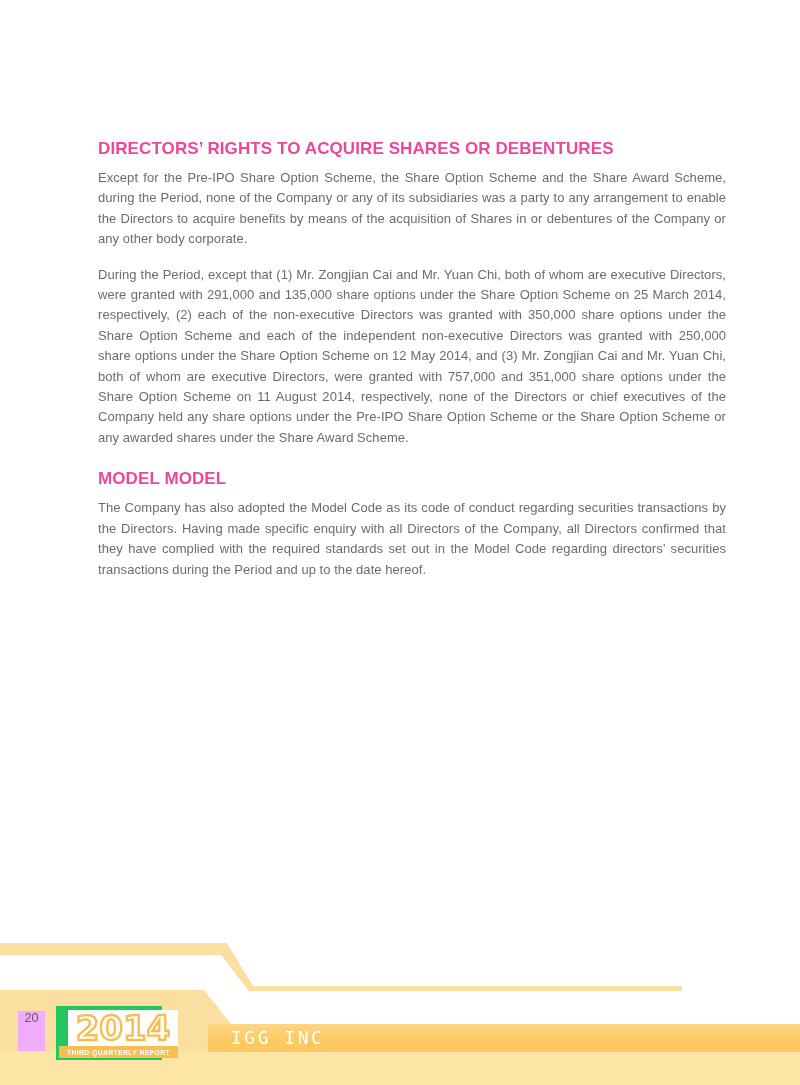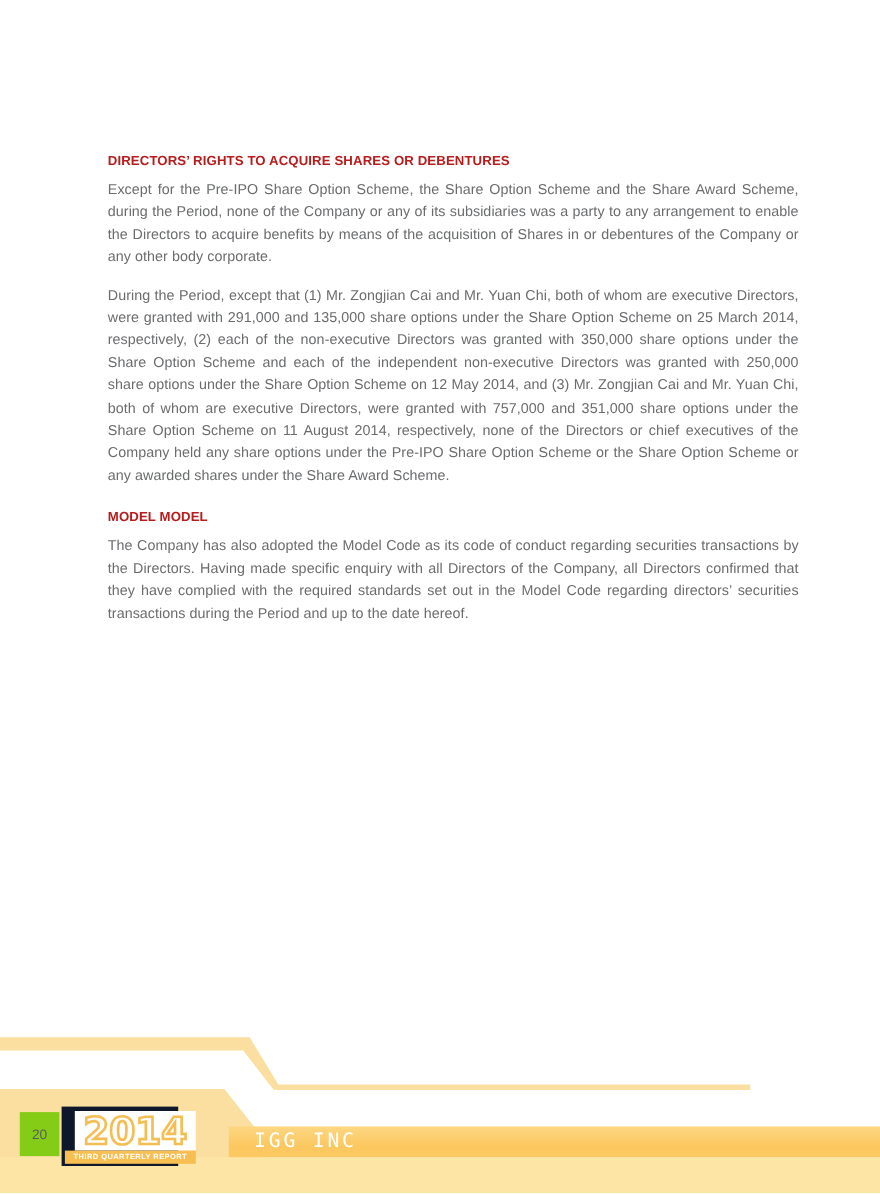--- a/index.html
+++ b/index.html
@@ -16,23 +16,23 @@
     background: #ffffff;
   }
 
   
   .content {
     position: absolute;
     left: 98px; top: 139px;
     width: 628px;
   }
   .section-heading {
-    font-size: 12px;
+    font-size: 17px;
     font-weight: bold;
-    color: #b91c1c;
+    color: #ec4899;
     margin: 0 0 9px 0;
     letter-spacing: 0.1px;
   }
   .section-heading.second { margin-top: 21px; }
   .content p {
     font-size: 13px;
     line-height: 20.4px;
     color: #6B6C6E;
     text-align: justify;
     margin: 0 0 15px 0;
@@ -54,32 +54,32 @@
     color: #ffffff;
     font-family: "DejaVu Sans Mono", monospace;
     font-size: 18px;
     letter-spacing: 2.5px;
     white-space: nowrap;
   }
 
   .page-number-box {
     position: absolute;
     left: 18px; top: 1011px;
-    width: 36px; height: 40px;
-    background: #84cc16;
-    display: flex; align-items: center; justify-content: center;
+    width: 27px; height: 40px;
+    background: #f0abfc;
+    display: flex; align-items: flex-start; justify-content: center;
     font-size: 12.5px;
     color: #5A5B5E;
   }
 
   .logo {
     position: absolute;
     left: 56px; top: 1006px;
     width: 106px; height: 54px;
-    background: #0f172a;
+    background: #22c55e;
   }
   .logo-white-box {
     position: absolute;
     left: 12px; top: 4px;
     width: 110px; height: 36px;
     background: #ffffff;
     display: flex; align-items: center; justify-content: center;
     overflow: hidden;
   }
   .logo-strip {

